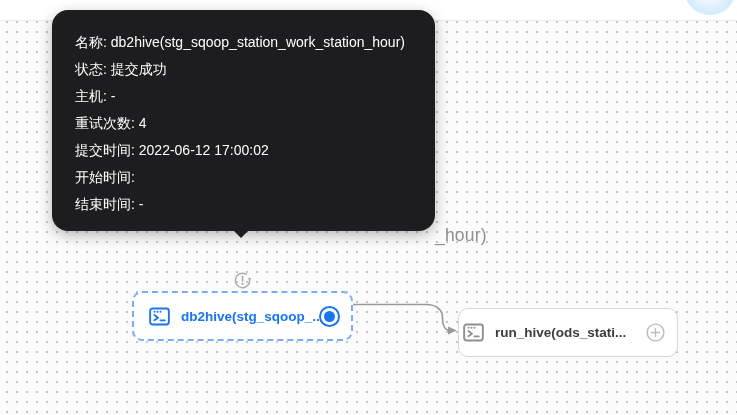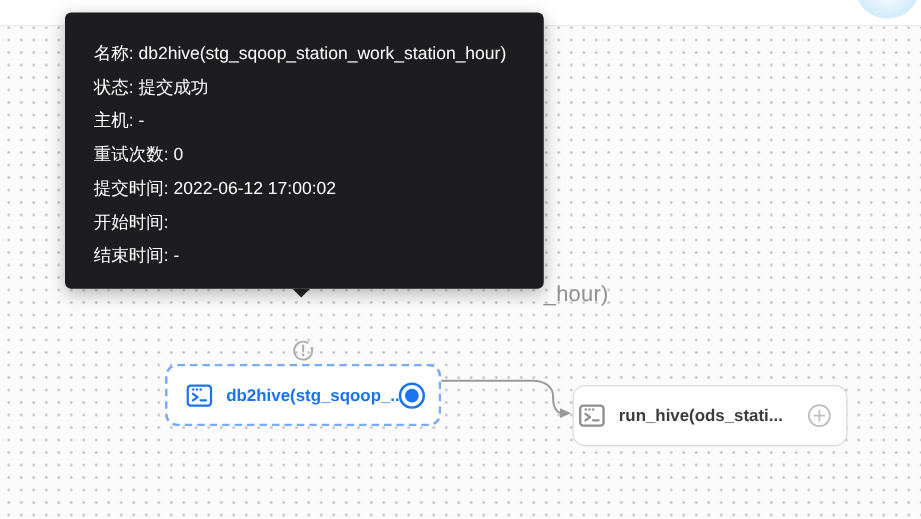--- a/index.html
+++ b/index.html
@@ -48,21 +48,21 @@
   .task-icon{width:21px;height:21px;flex:0 0 auto;display:block;}
   .radio-sel{
     width:21px;height:21px;box-sizing:border-box;border:2.5px solid #1a74f0;border-radius:50%;
     display:flex;align-items:center;justify-content:center;flex:0 0 auto;
   }
   .radio-sel-inner{width:11px;height:11px;border-radius:50%;background:#1a74f0;}
   .plus-icon{width:19px;height:19px;flex:0 0 auto;color:#bdbdbd;display:block;}
   
   .tooltip{
     position:absolute;left:52px;top:10px;width:383px;box-sizing:border-box;
-    background:#1d1d1f;border-radius:5px;z-index:5;color:#fff;
+    background:#1d1d1f;border-radius:16px;z-index:5;color:#fff;
     padding:19px 18px 13px 23px;font-size:14px;
     box-shadow:0 4px 14px rgba(0,0,0,.28);
   }
   .tt-row{line-height:27px;white-space:nowrap;}
   .tt-arrow{
     position:absolute;left:182px;bottom:-7px;width:0;height:0;
     border-left:7px solid transparent;border-right:7px solid transparent;
     border-top:7px solid #1d1d1f;
   }
 </style>
@@ -119,19 +119,19 @@
 
 <div class="topbar">
   <div class="avatar-blob"></div>
 </div>
 
 <div class="tooltip">
   <div>
       <div class="tt-row">名称: db2hive(stg_sqoop_station_work_station_hour)</div>
       <div class="tt-row">状态: 提交成功</div>
       <div class="tt-row">主机: -</div>
-      <div class="tt-row">重试次数: 0</div>
+      <div class="tt-row">重试次数: 4</div>
       <div class="tt-row">提交时间: 2022-06-12 17:00:02</div>
       <div class="tt-row">开始时间:</div>
       <div class="tt-row">结束时间: -</div>
     </div>
   <div class="tt-arrow"></div>
 </div>
 
 </body></html>

